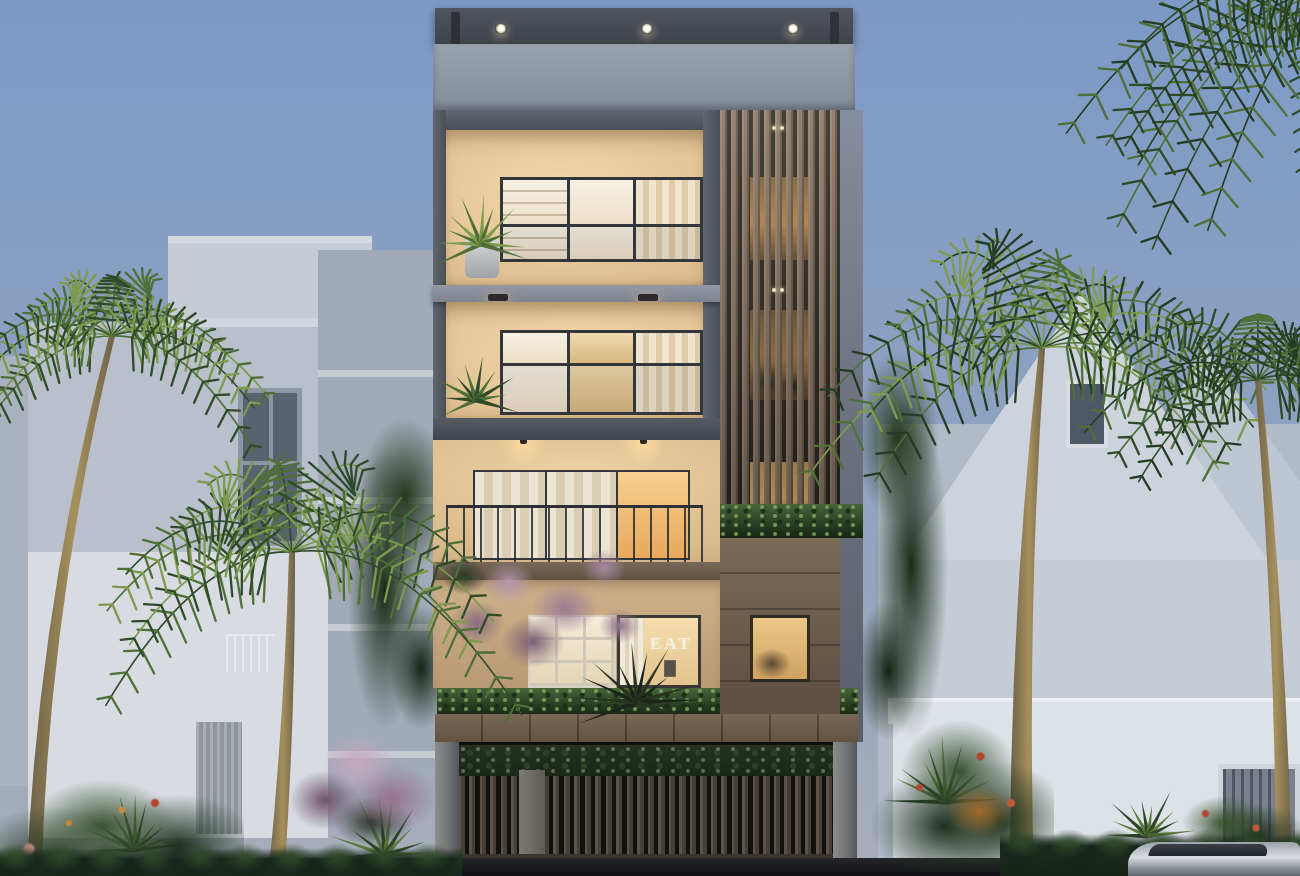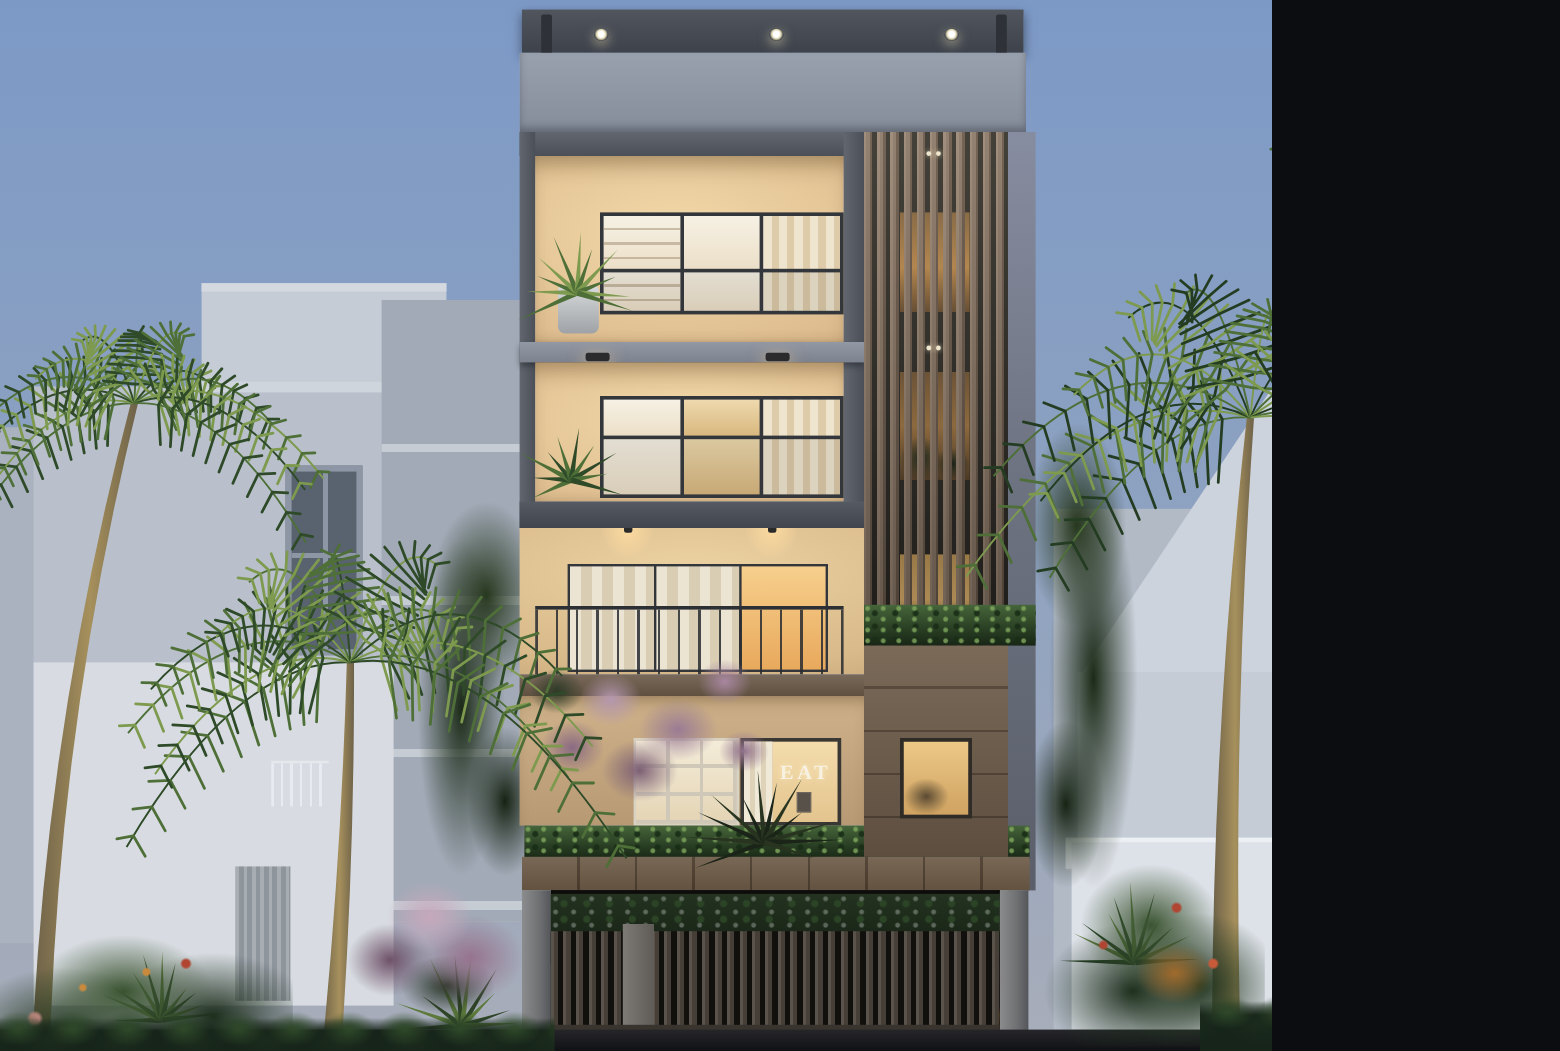--- a/index.html
+++ b/index.html
@@ -1,16 +1,16 @@
 <!DOCTYPE html>
 <html style="--sky-top: #7c99c6; --sky-mid: #90a3c0; --sky-bottom: #a8adb9; --roof-slab-hi: #50555e; --roof-slab-lo: #3d424b; --roof-bracket: #2e3238; --parapet-hi: #9aa1ae; --parapet-lo: #858c9a; --frame-hi: #62676f; --frame-lo: #4b5058; --right-col-hi: #878da0; --right-col-lo: #5a5f6a; --wall-hi: #f2d8a8; --wall-mid: #e0c092; --wall-lo: #cdab7e; --wall-d-hi: #cfb28a; --wall-d-lo: #b79a74; --mullion: #33363b; --pane-white: #f6f1e4; --pane-cream: #ecdfc8; --curtain-a: #efe5cf; --curtain-b: #ddcbaa; --warm-room: #eed9ae; --warm-glow: #f7cf8d; --warm-glow-deep: #e8a95c; --slat-wood: #8d7a69; --slat-wood-dark: #6d5c4d; --slat-base-hi: #3a372f; --slat-base-lo: #2c2925; --open-hi: #edbd74; --open-mid: #c08d4e; --open-lo: #6e5233; --planter-hi: #46653a; --planter-lo: #182616; --wood-wall-hi: #7b6a58; --wood-wall-lo: #5d4e40; --wood-band-hi: #7a6856; --wood-band-lo: #63523f; --slab-ab-hi: #9298a4; --slab-ab-lo: #7c828e; --band-dark-hi: #555a63; --band-dark-lo: #41454d; --wood-slab-hi: #79695a; --wood-slab-lo: #5f5040; --railing: #2c2f34; --pillar-hi: #8b8c8e; --pillar-lo: #55565a; --carport-hi: #2a2620; --carport-lo: #17150f; --fence-slat: #5a534b; --fence-slat-dark: #463f38; --fence-gap: #12100d; --fence-post: #7d7a75; --gate-glow: #e69637; --car-hi: #26262a; --car-lo: #0e0e10; --taillight: #d84438; --plate: #cfc8b8; --ghost-wall: #b9c0cb; --ghost-block: #c5ccd6; --ghost-tower: #a2aab7; --ghost-white: #d8dce2; --ghost-window: #59626f; --ghost-body: #dde1e8; --ghost-gable: #ccd3dd; --ghost-gable2: #bec6d2; --ghost-side: #b2bac6; --ghost-door: #7b828d; --trunk: #6d6149; --trunk-lit: #a6905c; --frond-deep: #243d22; --frond-dark: #2e4a28; --frond-mid: #4e6f38; --frond-light: #7d9a4e; --bush-dark: #1d2f1d; --bush-mid: #2f4527; --bush-light: #3a5330; --bush-warm: #c98a3e; --flower-red: #b04532; --flower-pink: #b598ae; --flower-pink-deep: #8a6a82; --hedge-hi: #2f4929; --hedge-lo: #16241a; --road-hi: #26262a; --road-lo: #101114; --silver-hi: #d9dde1; --silver-lo: #62676d; --fan-lit: #5d7a3c; --tree-sil-a: #1b2418; --tree-sil-b: #283420; --eat-text: #f7f1e2;"><head>
 <meta charset="utf-8">
 <style>
   html,body{margin:0;padding:0;background:#0c0d10;}
-  .scene{position:relative;width:1060px;height:876px;overflow:hidden;
+  .scene{position:relative;width:1300px;height:876px;overflow:hidden;
     font-family:"Liberation Sans",sans-serif;
     background:linear-gradient(180deg,var(--sky-top) 0%,var(--sky-mid) 55%,var(--sky-bottom) 100%);}
   .scene *{position:absolute;box-sizing:border-box;}
   
   .ghost{z-index:2;}
   .gl-main{left:28px;top:322px;width:418px;height:446px;background:var(--ghost-wall);}
   .gl-upper{left:168px;top:236px;width:204px;height:96px;background:var(--ghost-block);border-top:7px solid #d4d9e0;}
   .gl-roofline{left:160px;top:318px;width:286px;height:9px;background:#cfd5dc;}
   .gl-leftwing{left:0;top:356px;width:66px;height:430px;background:#aab2bf;}
   .gl-tower{left:318px;top:250px;width:128px;height:518px;background:var(--ghost-tower);

